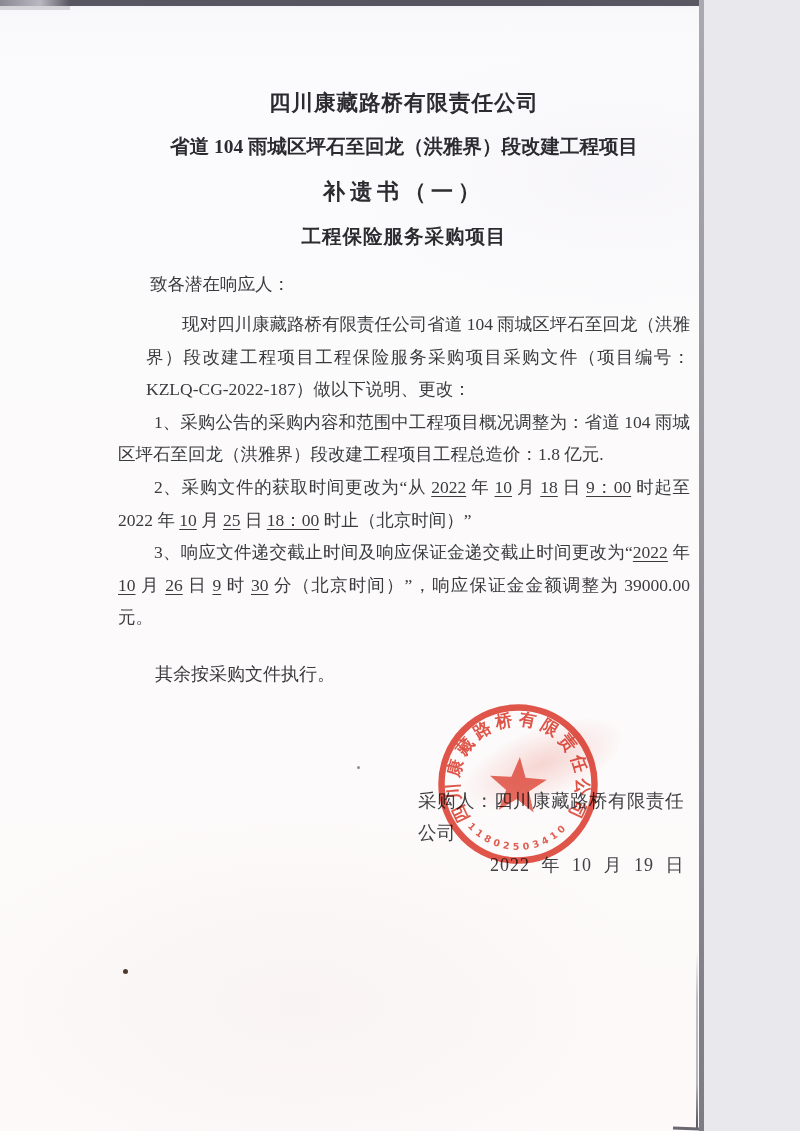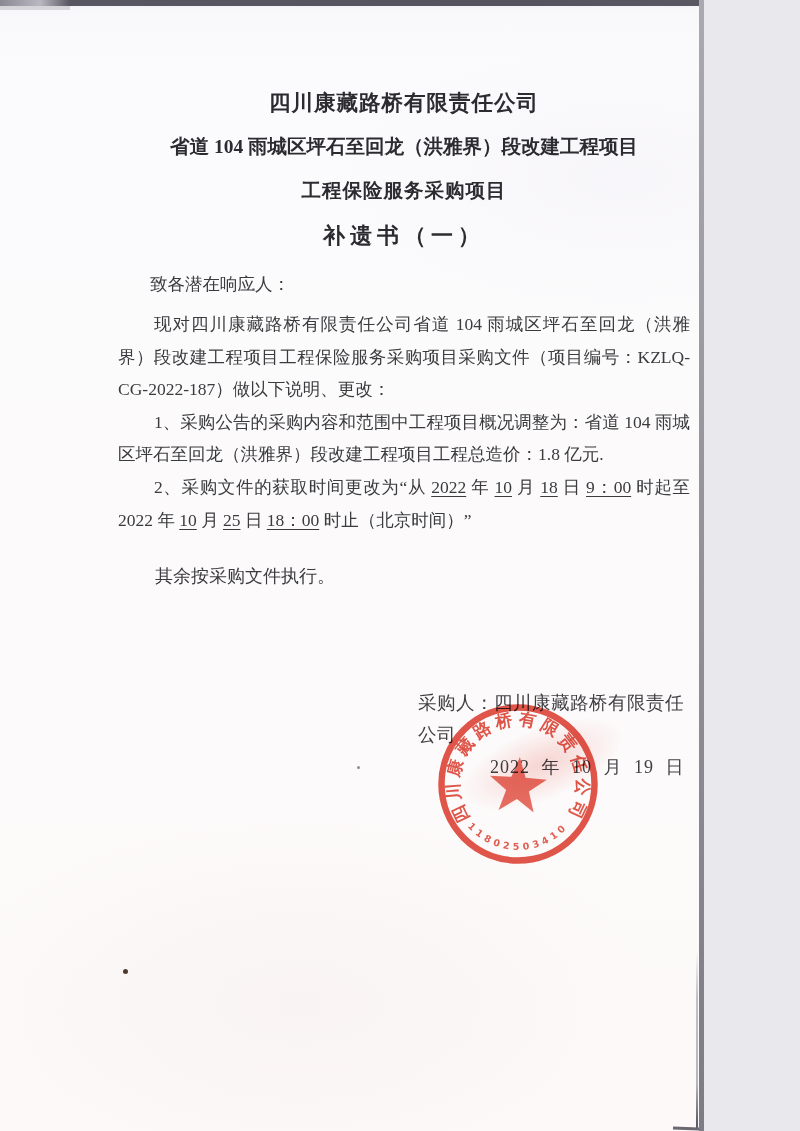--- a/index.html
+++ b/index.html
@@ -28,21 +28,21 @@
 
   .doc{position:absolute;left:118px;top:0;width:572px;}
   .t{font-weight:700;text-align:center;color:#2c2c30;}
   .t1{margin-top:81px;line-height:44px;font-size:21.5px;letter-spacing:1px;}
   .t2{line-height:44px;font-size:19.5px;}
   .t3{line-height:44px;font-size:19.5px;letter-spacing:1px;}
   .t4{line-height:46px;font-size:22px;letter-spacing:5px;}
 
   .salutation{margin-top:9px;font-size:17.5px;line-height:33px;margin-left:32px;}
   .para{margin:0;font-size:17.5px;line-height:32.6px;text-align:justify;text-indent:2.05em;}
-  .para-first{margin-top:7px;}
+  .para-first{margin-top:7px;margin-left:28px;}
   .closing{margin-top:24px;font-size:18px;line-height:33px;text-indent:2.05em;}
   .u{text-decoration:underline;text-underline-offset:3px;}
 
   .sig{margin-top:94px;font-size:18.5px;color:#403f43;}
   .sig-line1{margin-left:300px;line-height:32px;letter-spacing:.5px;}
   .sig-line2{margin-left:372px;line-height:32px;font-size:18px;word-spacing:6px;letter-spacing:1px;}
 
   .smear{position:absolute;left:455px;top:728px;width:175px;height:72px;
     background:radial-gradient(ellipse at center, rgba(233,112,100,0.26), rgba(233,112,100,0) 70%);
     transform:rotate(-22deg);mix-blend-mode:multiply;}
@@ -61,28 +61,29 @@
   <div class="right-edge"></div>
   <div class="right-line"></div>
   <div class="corner-mark"></div>
   <div class="speck speck-a"></div>
   <div class="speck speck-b"></div>
   <div class="speck speck-c"></div>
 
   <div class="doc">
     <div class="t t1">四川康藏路桥有限责任公司</div>
     <div class="t t2">省道 104 雨城区坪石至回龙（洪雅界）段改建工程项目</div>
+    <div class="t t4">补遗书（一）</div>
     <div class="t t3">工程保险服务采购项目</div>
-    <div class="t t4">补遗书（一）</div>
 
     <div class="salutation">致各潜在响应人：</div>
 
     <p class="para para-first"><span>现对四川康藏路桥有限责任公司省道 104 雨城区坪石至回龙（洪雅界）段改建工程项目工程保险服务采购项目采购文件（项目编号：KZLQ-CG-2022-187）做以下说明、更改：</span></p>
     <p class="para"><span>1、采购公告的采购内容和范围中工程项目概况调整为：省道 104 雨城区坪石至回龙（洪雅界）段改建工程项目工程总造价：1.8 亿元.</span></p>
     <p class="para"><span>2、采购文件的获取时间更改为“从 </span><span class="u">2022</span><span> 年 </span><span class="u">10</span><span> 月 </span><span class="u">18</span><span> 日 </span><span class="u">9：00</span><span> 时起至 2022 年 </span><span class="u">10</span><span> 月 </span><span class="u">25</span><span> 日 </span><span class="u">18：00</span><span> 时止（北京时间）”</span></p>
+    <p class="para"><span>3、响应文件递交截止时间及响应保证金递交截止时间更改为“</span><span class="u">2022</span><span> 年 </span><span class="u">10</span><span> 月 </span><span class="u">26</span><span> 日 </span><span class="u">9</span><span> 时 </span><span class="u">30</span><span> 分（北京时间）”，响应保证金金额调整为 39000.00 元。</span></p>
 
     <div class="closing">其余按采购文件执行。</div>
 
     <div class="sig">
       <div class="sig-line1">采购人：四川康藏路桥有限责任公司</div>
       <div class="sig-line2">2022 年 10 月 19 日</div>
     </div>
   </div>
 
   <div class="smear"></div>

